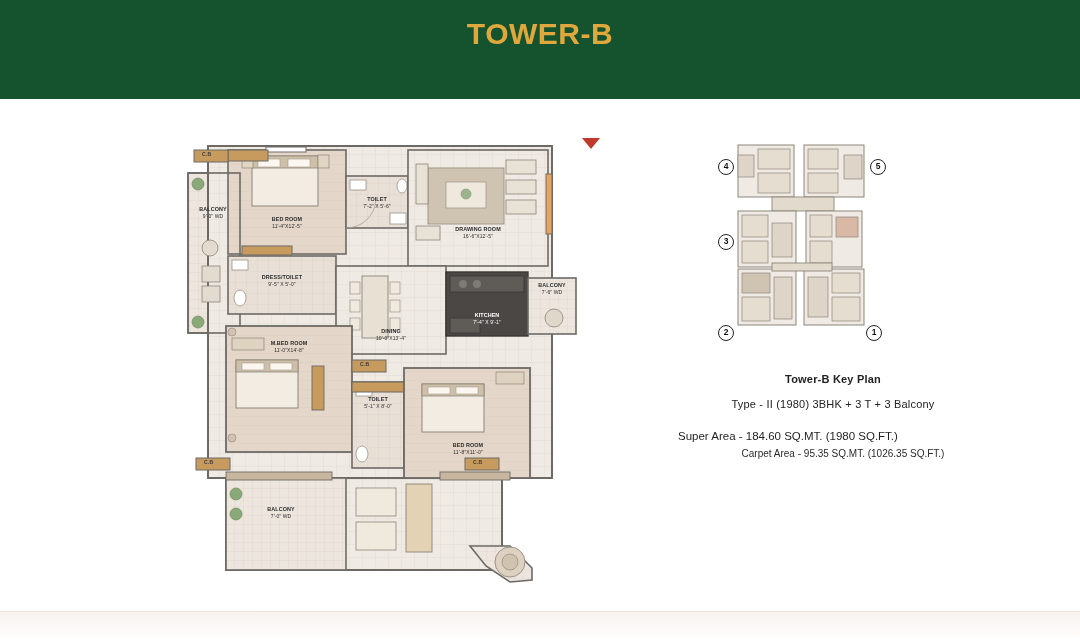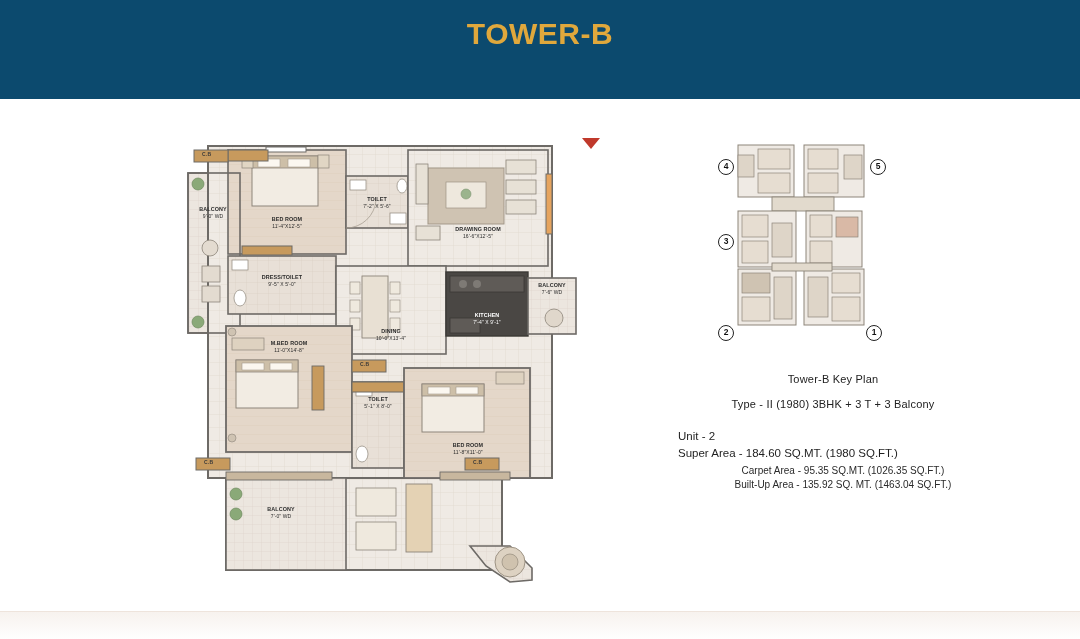--- a/index.html
+++ b/index.html
@@ -14,21 +14,21 @@
     overflow: hidden;
     font-family: "Liberation Sans", sans-serif;
   }
 
   
   .header {
     position: absolute;
     left: 0; top: 0;
     width: 1080px;
     height: 99px;
-    background: #0c4a6e;
+    background: #14532d;
     color: #ffffff;
     text-align: center;
   }
   .header-title {
     font-size: 30px;
     font-weight: bold;
     color: #E0A83C;
     letter-spacing: 0.5px;
     padding-top: 17px;
     line-height: 34px;
@@ -108,20 +108,21 @@
 
   .kp-caption {
     position: absolute;
     left: 718px;
     top: 373px;
     width: 230px;
     text-align: center;
     font-size: 11px;
     color: #222;
     letter-spacing: .2px;
+    font-weight: bold;
   }
   .kp-type {
     position: absolute;
     left: 678px;
     top: 398px;
     width: 310px;
     text-align: center;
     font-size: 11px;
     color: #222;
     letter-spacing: .2px;
@@ -397,19 +398,17 @@
   <div class="kp-num" style="left:152px;top:22px;">5</div>
   <div class="kp-num" style="left:0px;top:97px;">3</div>
   <div class="kp-num" style="left:0px;top:188px;">2</div>
   <div class="kp-num" style="left:148px;top:188px;">1</div>
 </div>
 
 <div class="kp-caption">Tower-B Key Plan</div>
 <div class="kp-type">Type - II (1980) 3BHK + 3 T + 3 Balcony</div>
 
 <div class="details">
-  <div class="unit">Unit - 2</div>
   <div class="super">Super Area - 184.60 SQ.MT. (1980 SQ.FT.)</div>
   <div class="row">Carpet Area - 95.35 SQ.MT. (1026.35 SQ.FT.)</div>
-  <div class="row">Built-Up Area - 135.92 SQ. MT. (1463.04 SQ.FT.)</div>
 </div>
 
 <div class="footer-strip"></div>
 
 </body></html>

